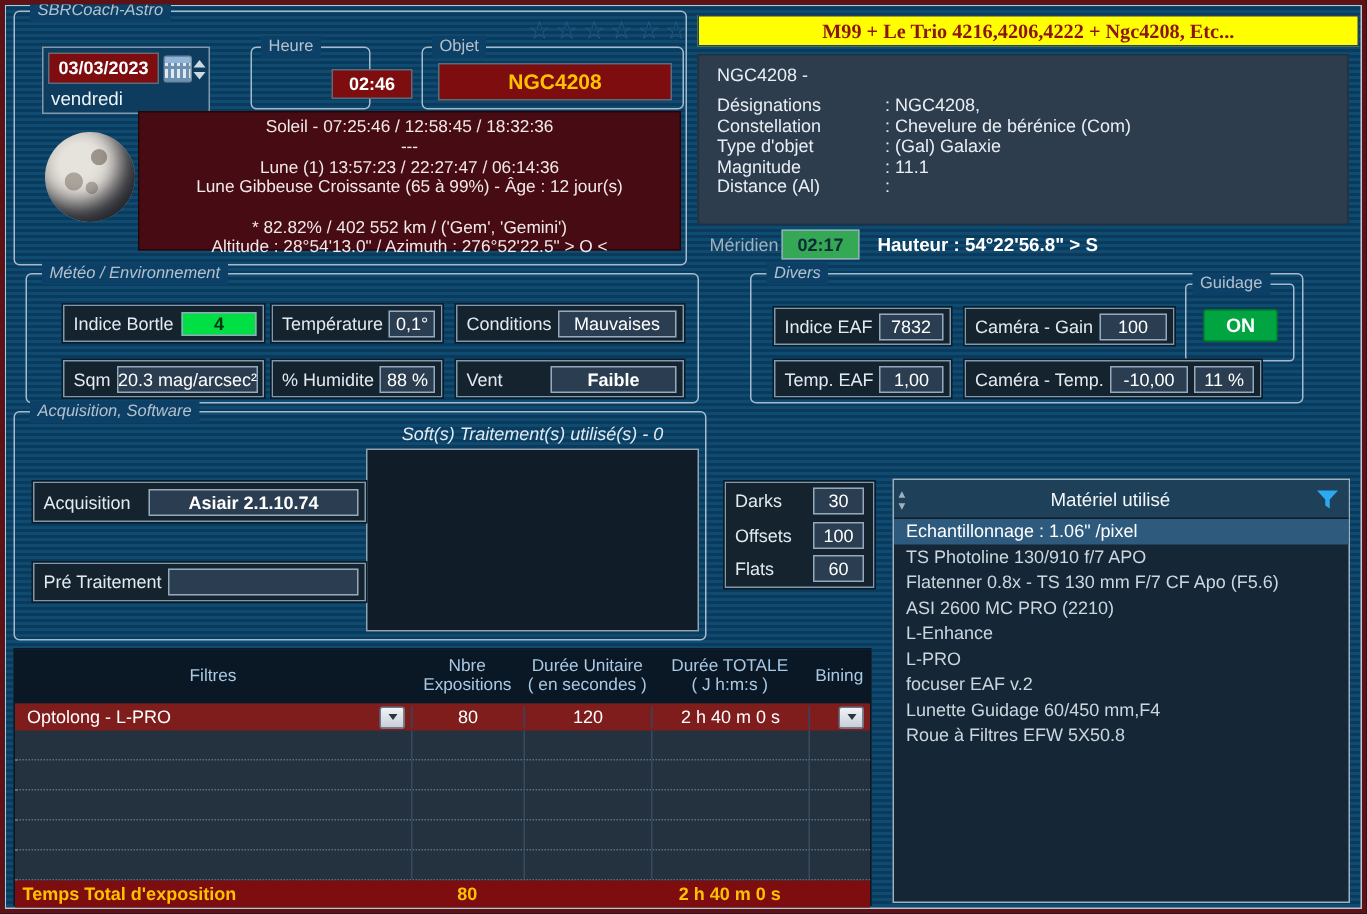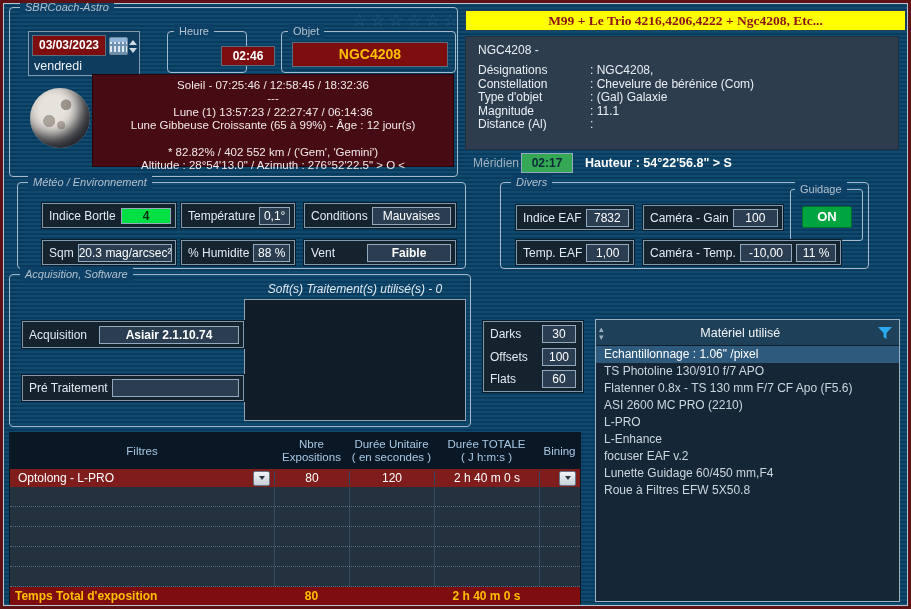--- a/index.html
+++ b/index.html
@@ -253,22 +253,22 @@
         </span>
       <span class="mat-title">Matériel utilisé</span>
       <svg class="funnel" viewBox="0 0 16 14">
           <path d="M1 1h14l-5.5 6v6l-3-2V7z" fill="#2da9f0"></path>
         </svg>
     </div>
     <div class="mat-item sel">Echantillonnage : 1.06" /pixel</div>
     <div class="mat-item">TS Photoline 130/910 f/7 APO</div>
     <div class="mat-item">Flatenner 0.8x - TS 130 mm F/7 CF Apo (F5.6)</div>
     <div class="mat-item">ASI 2600 MC PRO (2210)</div>
+    <div class="mat-item">L-Enhance</div>
     <div class="mat-item">L-PRO</div>
-    <div class="mat-item">L-Enhance</div>
     <div class="mat-item">focuser EAF v.2</div>
     <div class="mat-item">Lunette Guidage 60/450 mm,F4</div>
     <div class="mat-item">Roue à Filtres EFW 5X50.8</div>
   </div>
 
   <div class="tbl">
     <div class="tbl-head">
       <div class="c-f">
           <span>Filtres</span>
         </div>

